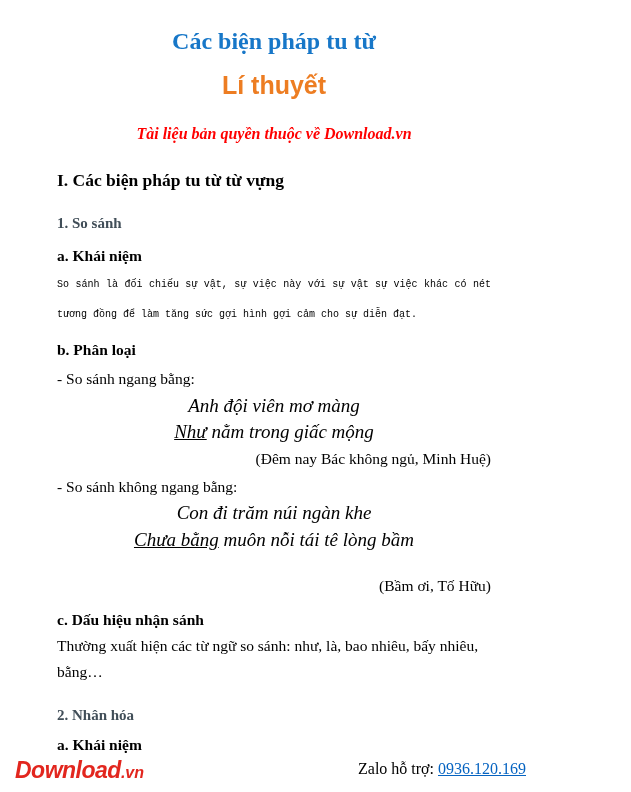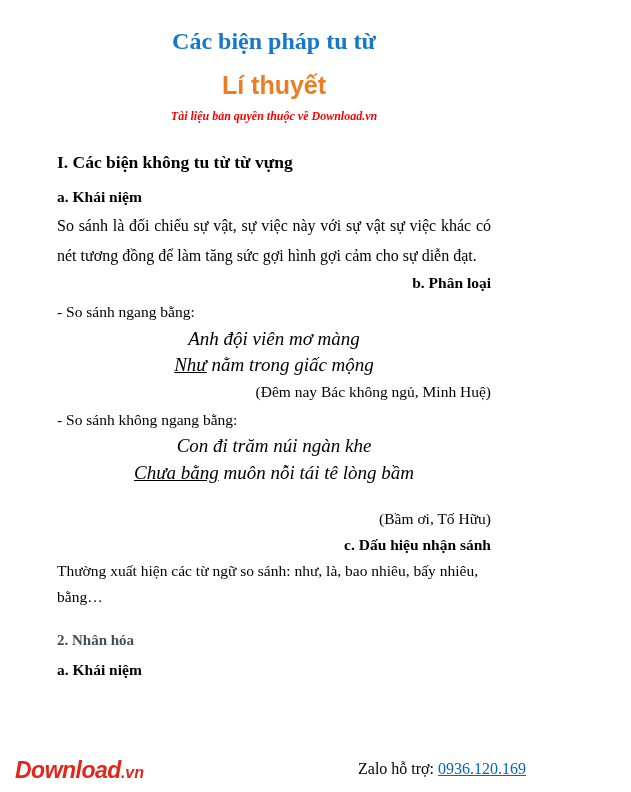--- a/index.html
+++ b/index.html
@@ -24,25 +24,25 @@
     color: #ed7d22;
     font-family: "Liberation Sans", sans-serif;
     font-size: 25px;
     font-weight: bold;
     line-height: 28px;
     margin-top: 15px;
   }
   .copyright {
     text-align: center;
     color: #ff0000;
-    font-size: 12px;
+    font-size: 16px;
     font-weight: bold;
     font-style: italic;
     line-height: 22px;
-    margin-top: 6px;
+    margin-top: 24px;
   }
   .sec-heading {
     font-size: 17.5px;
     font-weight: bold;
     line-height: 26px;
     margin-top: 22px;
   }
   .num-heading {
     color: #414e58;
     font-size: 15px;
@@ -50,27 +50,28 @@
     line-height: 22px;
   }
   .num-heading.first { margin-top: 19px; }
   .num-heading.second { margin-top: 18px; line-height: 24px; }
   .sub-heading {
     font-size: 15.5px;
     font-weight: bold;
     line-height: 24px;
     margin-top: 10px;
   }
-  .sub-heading.tight { margin-top: 0; text-align: right; }
+  .sub-heading.tight { margin-top: 8px; }
   .sub-heading.second { margin-top: 6px; }
   .body-text {
-    font-size: 16px;
+    font-size: 10px;
     line-height: 30px;
     margin-top: 2px;
     text-align: justify;
+    font-family: Liberation Mono, monospace;
   }
   .body-line {
     font-size: 15.5px;
     line-height: 26px;
   }
   .type-label {
     font-size: 15.5px;
     line-height: 24px;
     margin-top: 5px;
   }
@@ -118,22 +119,23 @@
 </style>
 </head>
 <body>
 
 <div class="page">
 
   <div class="doc-title">Các biện pháp tu từ</div>
   <div class="doc-subtitle">Lí thuyết</div>
   <div class="copyright">Tài liệu bản quyền thuộc về Download.vn</div>
 
-  <div class="sec-heading">I. Các biện không tu từ từ vựng</div>
+  <div class="sec-heading">I. Các biện pháp tu từ từ vựng</div>
 
+  <div class="num-heading first">1. So sánh</div>
 
   <div class="sub-heading">a. Khái niệm</div>
   <div class="body-text">So sánh là đối chiếu sự vật, sự việc này với sự vật sự việc khác có nét tương đồng để làm tăng sức gợi hình gợi cảm cho sự diễn đạt.</div>
 
   <div class="sub-heading tight">b. Phân loại</div>
 
   <div class="type-label">- So sánh ngang bằng:</div>
   <div class="verse" style="margin-top:2px;">Anh đội viên mơ màng</div>
   <div class="verse">
     <span class="u">Như</span><span> nằm trong giấc mộng</span>

